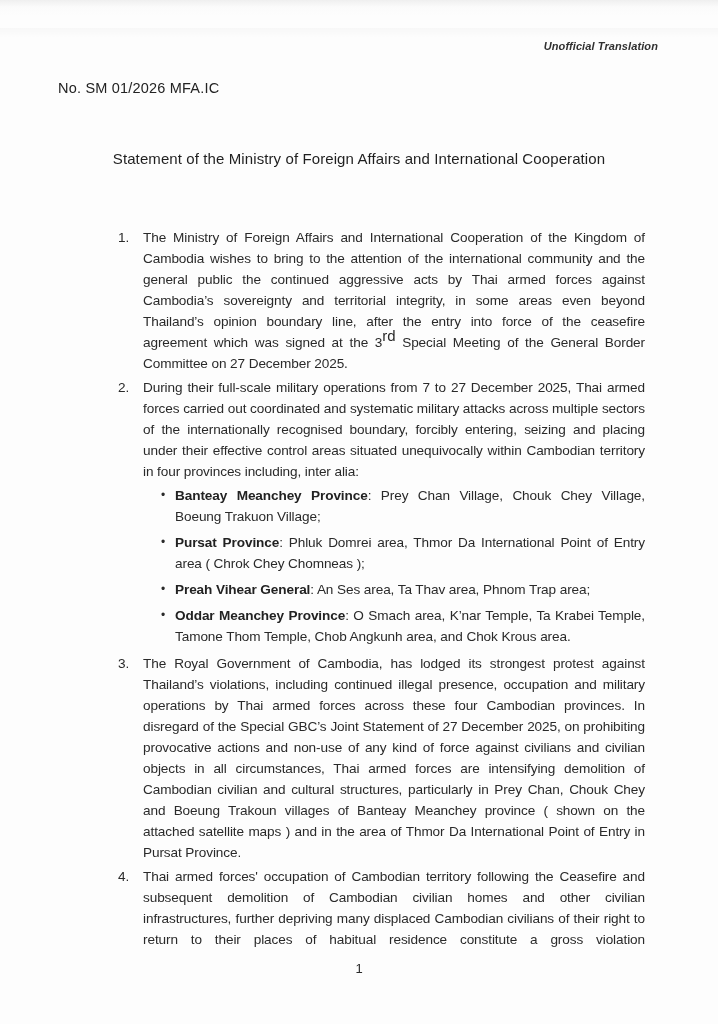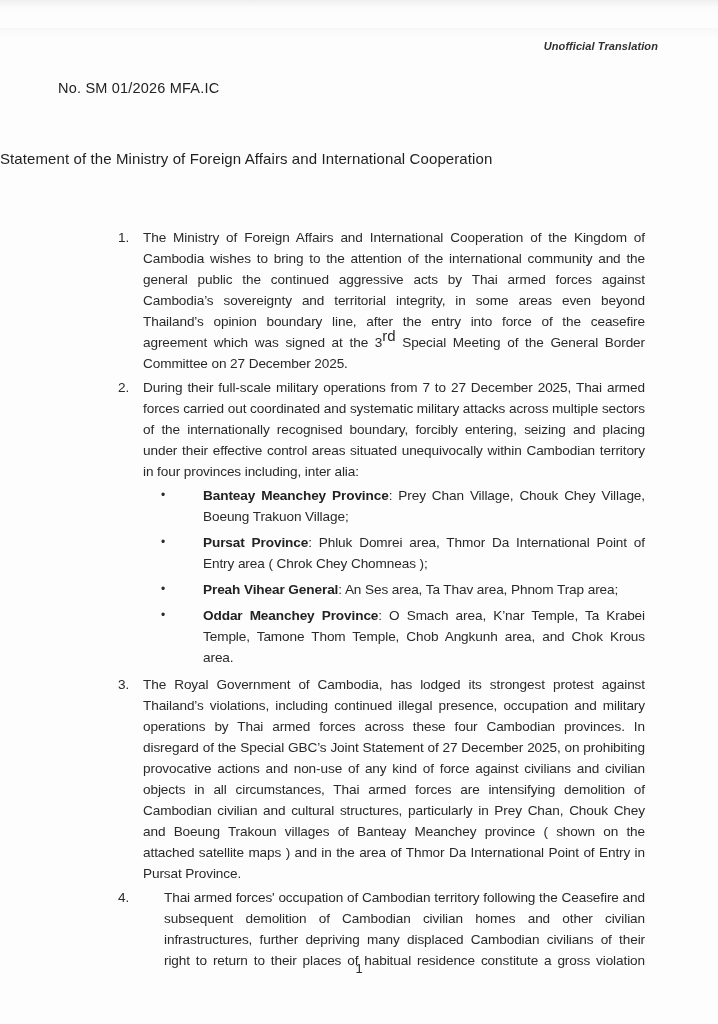--- a/index.html
+++ b/index.html
@@ -23,36 +23,36 @@
     position: absolute; top: 40px; right: 60px;
     font-size: 11px; font-style: italic; font-weight: 600;
     color: #303030; letter-spacing: 0.1px;
   }
   .docnum {
     position: absolute; top: 80px; left: 58px;
     font-size: 14.5px; color: #232323; letter-spacing: 0.2px;
   }
   .title {
     position: absolute; top: 148px; left: 0; width: 100%;
-    font-size: 15px; line-height: 22px;
+    text-align: center; font-size: 15px; line-height: 22px;
     color: #1f1f1f; letter-spacing: 0.1px;
   }
   .content {
     position: absolute; top: 227px; left: 118px; width: 527px;
     font-size: 13.6px; line-height: 21px; letter-spacing: -0.1px;
     color: #2a2a2a;
   }
   .li { display: flex; margin-bottom: 3px; }
   .li .num { width: 25px; flex: 0 0 25px; }
   .li .txt { flex: 1; text-align: justify; }
-  .txt-last-justified { text-align-last: justify; margin-left: 21px; }
+  .txt-last-justified { text-align-last: justify; }
   .bullets { margin: 2px 0 6px 43px; }
   .bi { display: flex; margin-bottom: 5px; }
   .bi .dot { width: 14px; flex: 0 0 14px; font-size: 12px; }
-  .bi .txt { flex: 1; text-align: justify; margin-left: 28px; }
+  .bi .txt { flex: 1; text-align: justify; }
   .bi strong { font-weight: bold; color: #222; }
   sup { font-size: 15px; line-height: 0; vertical-align: super; }
   .pagenum {
     position: absolute; top: 961px; left: 0; width: 100%;
     text-align: center; font-size: 13px; color: #2a2a2a;
   }
 </style>
 </head>
 <body>
 

